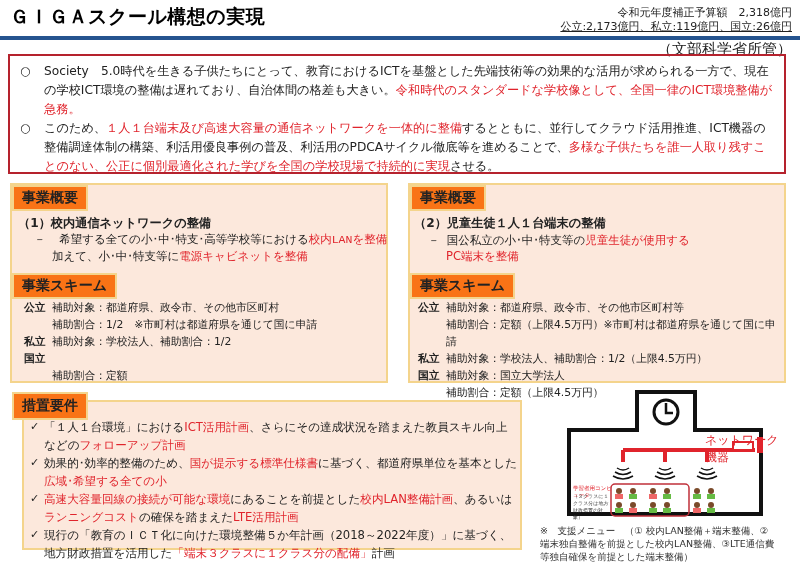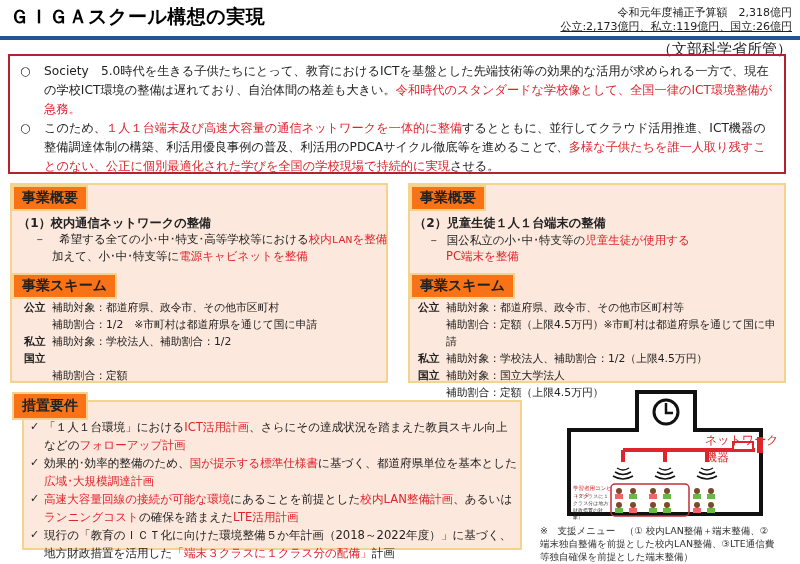--- a/index.html
+++ b/index.html
@@ -125,21 +125,21 @@
 
 <div class="abs panel" style="left:22px; top:400px; width:500px; height:150px;"></div>
 <div class="abs pill" style="left:12px; top:392px; padding:3px 8px;">措置要件</div>
 <div class="abs" style="left:30px; top:418px; width:488px;">
   <div class="req-item">
     <span class="chk">✓</span>
     <span>「１人１台環境」における</span><span class="red">ICT活用計画</span><span>、さらにその達成状況を踏まえた教員スキル向上などの</span><span class="red">フォローアップ計画</span>
   </div>
   <div class="req-item">
     <span class="chk">✓</span>
-    <span>効果的･効率的整備のため、</span><span class="red">国が提示する標準仕様書</span><span>に基づく、都道府県単位を基本とした</span><span class="red">広域･大規模調達計画</span>
+    <span>効果的･効率的整備のため、</span><span class="red">国が提示する標準仕様書</span><span>に基づく、都道府県単位を基本とした</span><span class="red">広域･希望する全ての小</span>
   </div>
   <div class="req-item">
     <span class="chk">✓</span>
     <span class="red">高速大容量回線の接続が可能な環境</span><span>にあることを前提とした</span><span class="red">校内LAN整備計画</span><span>、あるいは</span><span class="red">ランニングコスト</span><span>の確保を踏まえた</span><span class="red">LTE活用計画</span>
   </div>
   <div class="req-item">
     <span class="chk">✓</span>
     <span>現行の「教育のＩＣＴ化に向けた環境整備５か年計画（2018～2022年度）」に基づく、地方財政措置を活用した</span><span class="red">「端末３クラスに１クラス分の配備」</span><span>計画</span>
   </div>
 </div>

